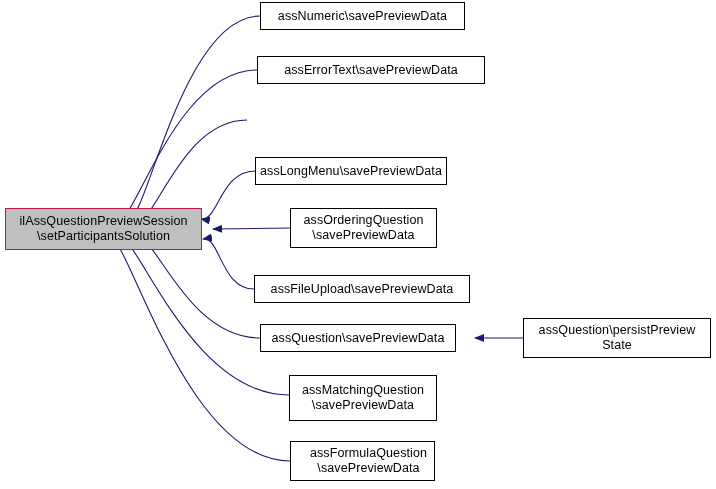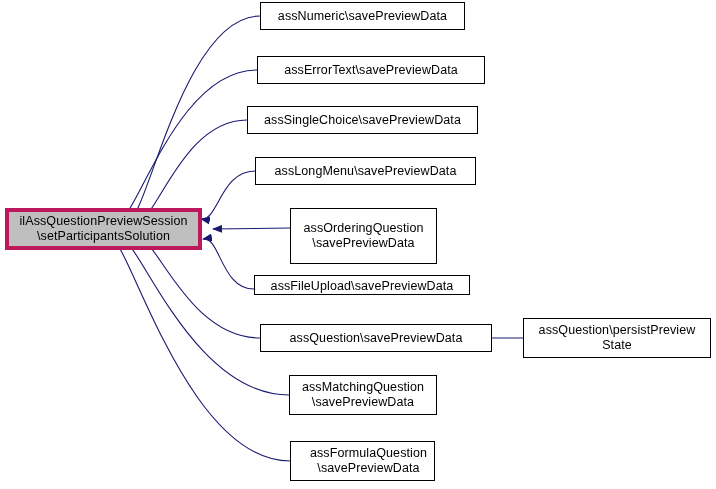--- a/index.html
+++ b/index.html
@@ -34,21 +34,21 @@
     justify-content: center;
     text-align: center;
     font-size: 12.5px;
     line-height: 15px;
     color: #000000;
     white-space: pre-line;
     letter-spacing: 0.1px;
   }
   .node.focus {
     background: #bfbfbf;
-    border: 4px solid #be185d;
+    border: 1px solid #be185d;
   }
   .node-label {
     display: block;
     padding: 0 4px;
     white-space: pre-line;
   }
 </style>
 </head>
 <body>
 
@@ -79,37 +79,34 @@
     <span class="node-label">ilAssQuestionPreviewSession
 \setParticipantsSolution</span>
   </div>
 
   <div class="node" id="node-0" style="left: 260px; top: 2px; width: 205px; height: 28px;">
     <span class="node-label">assNumeric\savePreviewData</span>
   </div>
   <div class="node" id="node-1" style="left: 257px; top: 56px; width: 228px; height: 28px;">
     <span class="node-label">assErrorText\savePreviewData</span>
   </div>
-  <div class="node" id="node-2" style="left: 247px; top: 106px; width: 231px; height: 28px;">
-    <span class="node-label">assSingleChoice\savePreviewData</span>
-  </div>
-  <div class="node" id="node-3" style="left: 255px; top: 157px; width: 221px; height: 28px;">
+  <div class="node" id="node-3" style="left: 255px; top: 157px; width: 192px; height: 28px;">
     <span class="node-label">assLongMenu\savePreviewData</span>
   </div>
-  <div class="node" id="node-4" style="left: 290px; top: 208px; width: 147px; height: 56px;">
+  <div class="node" id="node-4" style="left: 290px; top: 208px; width: 147px; height: 40px;">
     <span class="node-label">assOrderingQuestion
 \savePreviewData</span>
   </div>
-  <div class="node" id="node-5" style="left: 254px; top: 275px; width: 216px; height: 20px; align-items: flex-end;">
+  <div class="node" id="node-5" style="left: 254px; top: 275px; width: 216px; height: 28px;">
     <span class="node-label">assFileUpload\savePreviewData</span>
   </div>
-  <div class="node" id="node-6" style="left: 260px; top: 324px; width: 232px; height: 28px;">
+  <div class="node" id="node-6" style="left: 260px; top: 324px; width: 196px; height: 28px;">
     <span class="node-label">assQuestion\savePreviewData</span>
   </div>
-  <div class="node" id="node-7" style="left: 289px; top: 375px; width: 148px; height: 40px;">
+  <div class="node" id="node-7" style="left: 289px; top: 375px; width: 148px; height: 46px;">
     <span class="node-label">assMatchingQuestion
 \savePreviewData</span>
   </div>
   <div class="node" id="node-8" style="left: 290px; top: 441px; width: 145px; height: 40px; padding-left: 12px;">
     <span class="node-label">assFormulaQuestion
 \savePreviewData</span>
   </div>
 
   <div class="node" id="node-outer-0" style="left: 523px; top: 318px; width: 188px; height: 40px;">
     <span class="node-label">assQuestion\persistPreview

